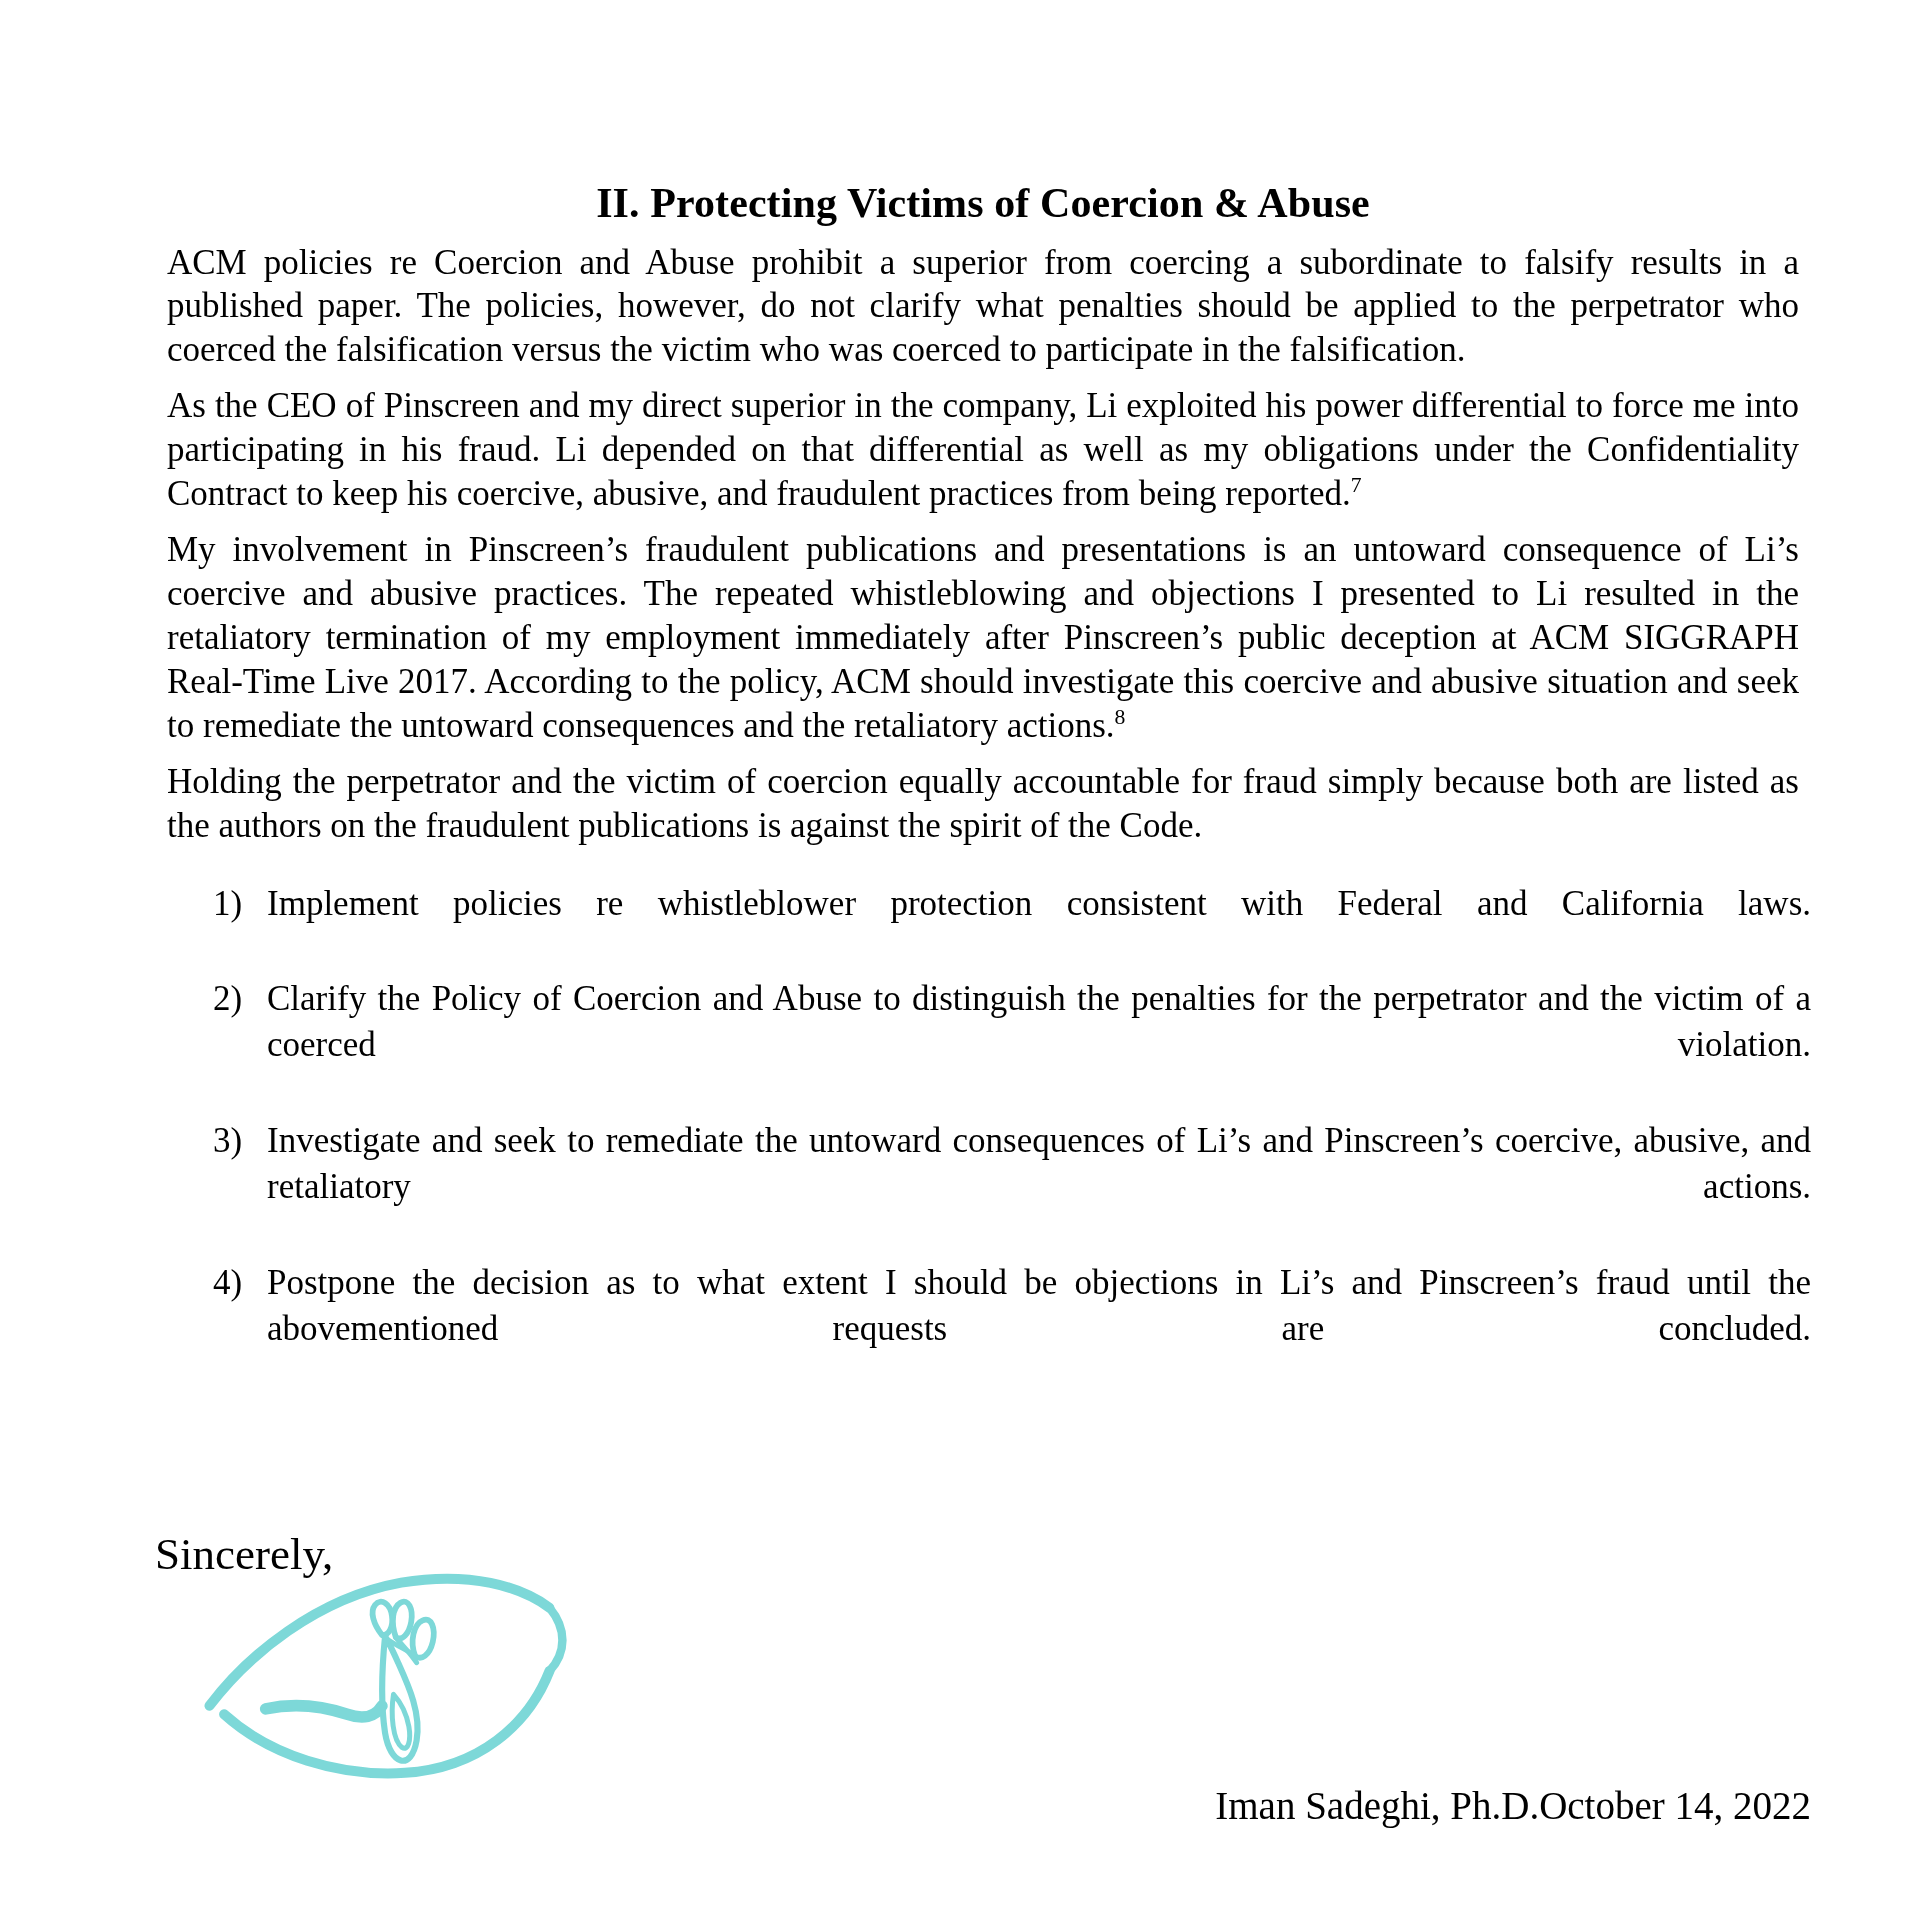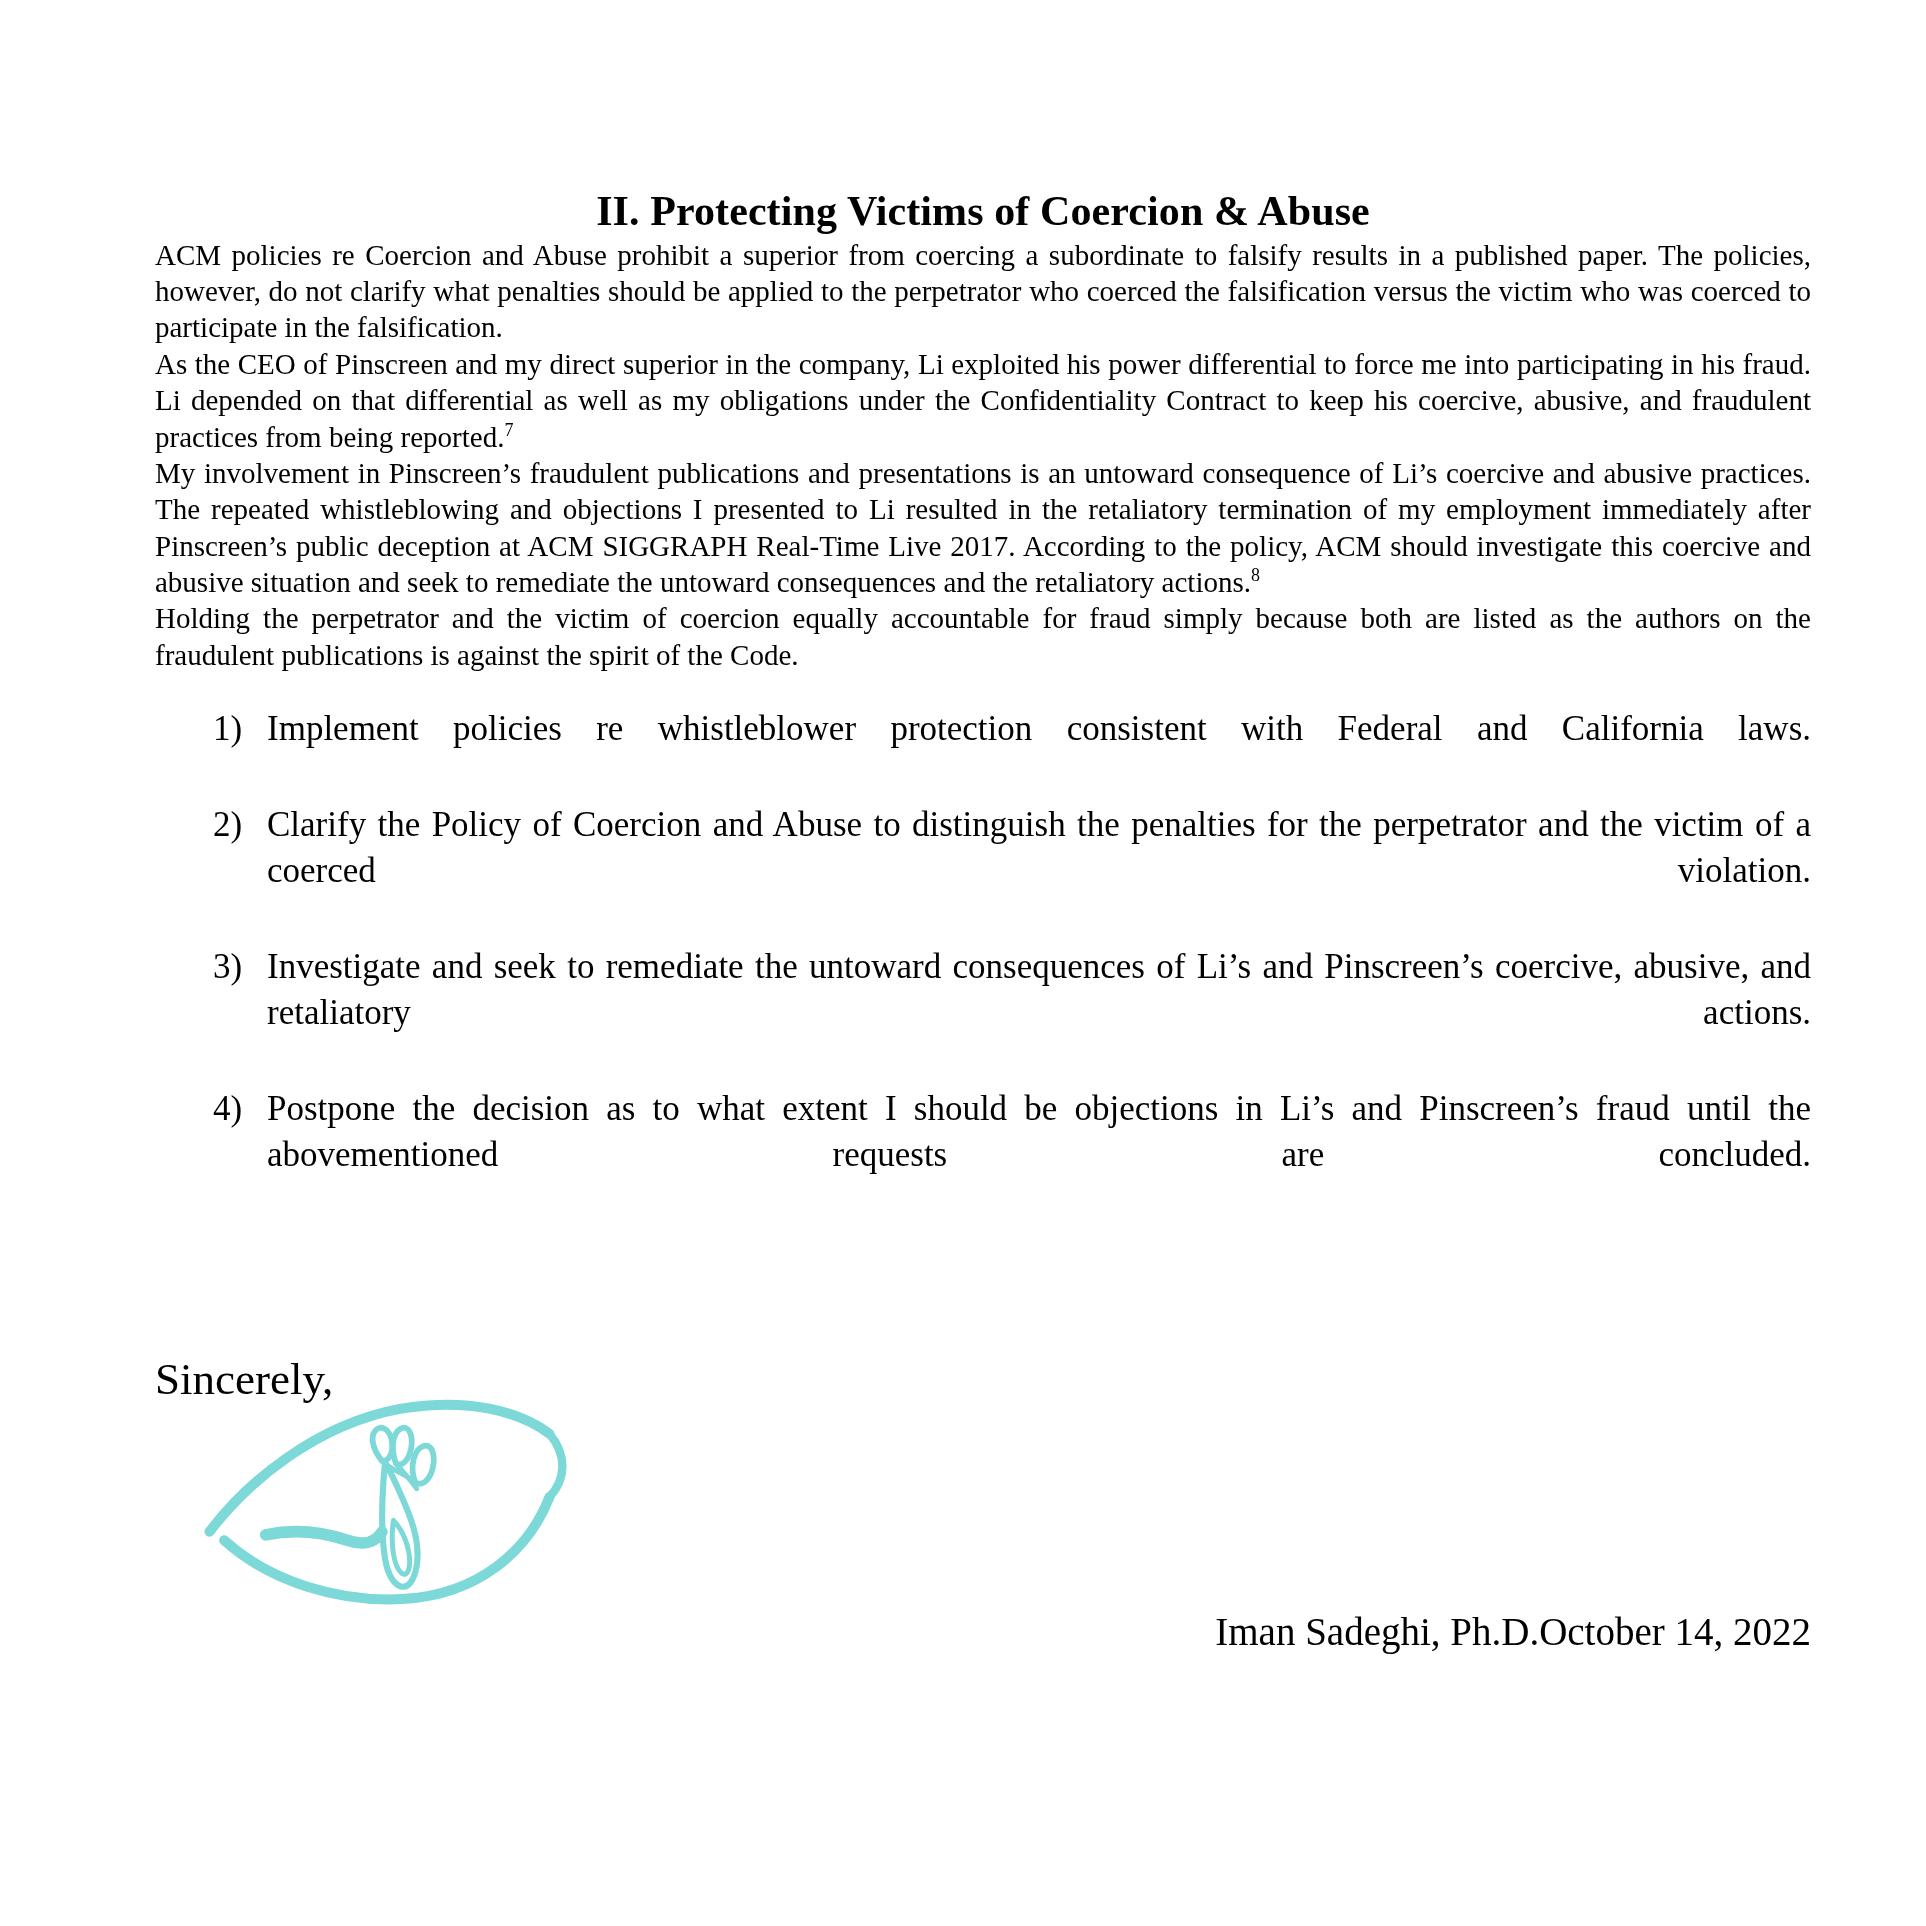--- a/index.html
+++ b/index.html
@@ -22,42 +22,42 @@
     top: 0;
     width: 1965px;
     height: 2542px;
     background: #ffffff;
   }
 
   
   .content {
     position: absolute;
     left: 155px;
-    top: 12px;
+    top: 4px;
     width: 1656px;
   }
 
   h1.doc-heading {
     text-align: center;
     font-size: 42px;
     font-weight: bold;
     line-height: 1.18;
     margin: 0;
     letter-spacing: 0.1px;
   }
 
   .heading-1-wrap { padding-top: 175px; }
   .heading-2-wrap { padding-top: 42px; }
 
   p.body-para {
     text-align: justify;
     text-justify: inter-word;
-    font-size: 29px;
+    font-size: 35px;
     line-height: 1.255;
-    margin: 0;
+    margin: 12px;
     padding: 0;
     hyphens: none;
   }
 
   .para-gap-1 { margin-top: 35px; }
   .para-gap { margin-top: 37px; }
 
   sup.fn-ref {
     font-size: 0.62em;
     vertical-align: super;

